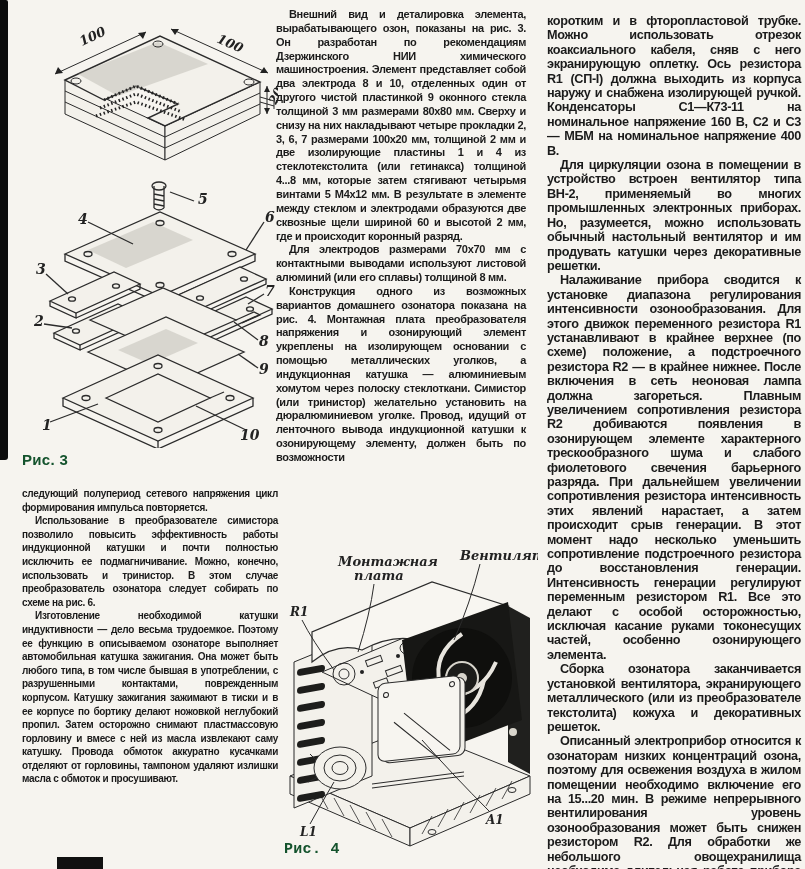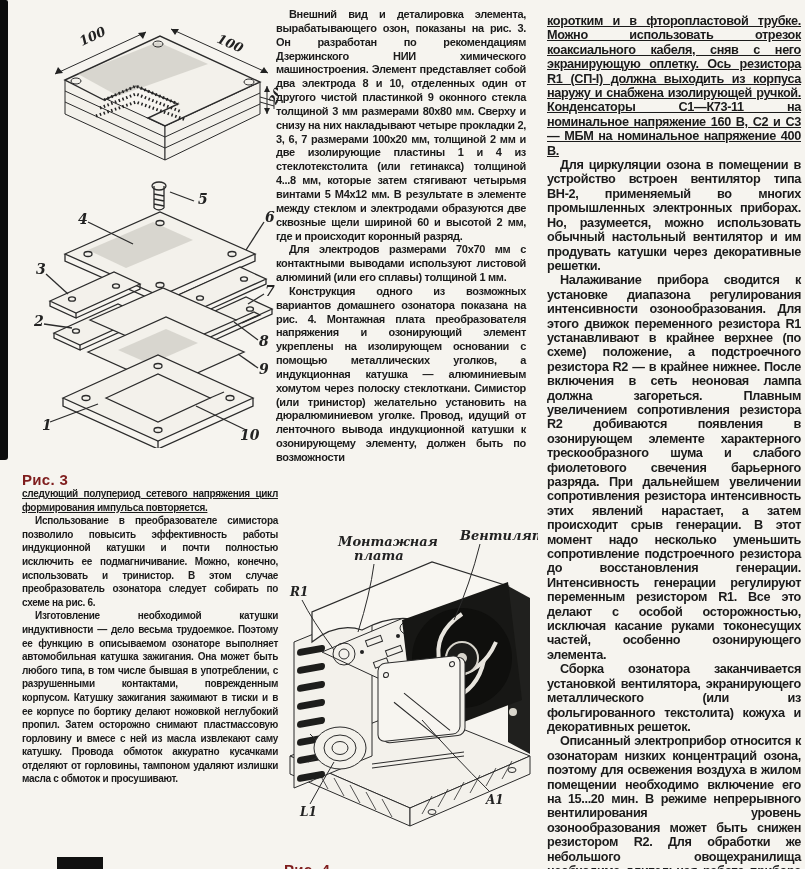--- a/index.html
+++ b/index.html
@@ -5,31 +5,31 @@
   html,body{margin:0;padding:0;}
   body{width:805px;height:869px;overflow:hidden;background:#e9e7e2;}
   #page{position:relative;width:805px;height:869px;background:#f6f4ef;
         font-family:"Liberation Sans",sans-serif;color:#1c1c1c;}
   
   .edge-strip{position:absolute;left:0;top:0;width:8px;height:460px;background:#0c0c0c;border-radius:0 2px 3px 0;}
   .bottom-blob{position:absolute;left:57px;top:857px;width:46px;height:12px;background:#101010;}
   
   .col{position:absolute;text-align:justify;font-weight:700;color:#1b1b1b;}
   .col p{margin:0;text-indent:13px;}
-  .col p.noindent{text-indent:0;text-decoration:underline;}
+  .col p.noindent{text-indent:0;}
   .col-left{left:22px;top:487px;width:256px;font-size:10px;line-height:13.6px;letter-spacing:-0.3px;}
   .col-mid{left:276px;top:8px;width:250px;font-size:11px;line-height:13.85px;letter-spacing:-0.32px;}
   .col-right{left:547px;top:14px;width:254px;font-size:12.7px;line-height:14.4px;letter-spacing:-0.35px;}
   
   .fig{position:absolute;}
   .fig3{left:8px;top:2px;width:270px;height:446px;}
-  .fig4{left:282px;top:524px;width:256px;height:306px;text-align:right;}
-  .fig-caption{position:absolute;font-weight:700;font-size:15px;letter-spacing:0.3px;color:#7f1d1d;margin-top:20px;}
+  .fig4{left:282px;top:544px;width:256px;height:306px;text-align:right;}
+  .fig-caption{position:absolute;font-weight:700;font-size:15px;letter-spacing:0.3px;color:#14532d;}
   .cap3{left:22px;top:451px;}
-  .cap4{left:284px;top:841px;}
+  .cap4{left:284px;top:841px;font-family:Liberation Mono, monospace;}
   svg text.flabel{font-family:"DejaVu Serif",serif;font-style:italic;font-weight:bold;fill:#222;}
   svg .ln{stroke:#2b2b2b;fill:none;}
   svg .face{fill:#f3f1eb;stroke:#2b2b2b;}
   svg .shade{fill:#b9b6ae;opacity:0.45;}
 </style>
 </head>
 <body>
 
 <div id="page">
 
@@ -173,21 +173,21 @@
   <div class="fig-caption cap3">Рис. 3</div>
 
   <div class="col col-left">
     <p class="noindent">следующий полупериод сетевого напряжения цикл формирования импульса повторяется.</p>
     <p>Использование в преобразователе симистора позволило повысить эффективность работы индукционной катушки и почти полностью исключить ее подмагничивание. Можно, конечно, использовать и тринистор. В этом случае преобразователь озонатора следует собирать по схеме на рис. 6.</p>
     <p>Изготовление необходимой катушки индуктивности — дело весьма трудоемкое. Поэтому ее функцию в описываемом озонаторе выполняет автомобильная катушка зажигания. Она может быть любого типа, в том числе бывшая в употреблении, с разрушенными контактами, поврежденным корпусом. Катушку зажигания зажимают в тиски и в ее корпусе по бортику делают ножовкой неглубокий пропил. Затем осторожно снимают пластмассовую горловину и вмесе с ней из масла извлекают саму катушку. Провода обмоток аккуратно кусачками отделяют от горловины, тампоном удаляют излишки масла с обмоток и просушивают.</p>
   </div>
 
   <div class="col col-mid">
     <p>Внешний вид и деталировка элемента, вырабатывающего озон, показаны на рис. 3. Он разработан по рекомендациям Дзержинского НИИ химического машиностроения. Элемент представляет собой два электрода 8 и 10, отделенных один от другого чистой пластинкой 9 оконного стекла толщиной 3 мм размерами 80х80 мм. Сверху и снизу на них накладывают четыре прокладки 2, 3, 6, 7 размерами 100х20 мм, толщиной 2 мм и две изолирующие пластины 1 и 4 из стеклотекстолита (или гетинакса) толщиной 4...8 мм, которые затем стягивают четырьмя винтами 5 М4х12 мм. В результате в элементе между стеклом и электродами образуются две сквозные щели шириной 60 и высотой 2 мм, где и происходит коронный разряд.</p>
-    <p>Для электродов размерами 70х70 мм с контактными выводами используют листовой алюминий (или его сплавы) толщиной 1 мм.</p>
+    <p>Для электродов размерами 70х70 мм с контактными выводами используют листовой алюминий (или его сплавы) толщиной 8 мм.</p>
     <p>Конструкция одного из возможных вариантов домашнего озонатора показана на рис. 4. Монтажная плата преобразователя напряжения и озонирующий элемент укреплены на изолирующем основании с помощью металлических уголков, а индукционная катушка — алюминиевым хомутом через полоску стеклоткани. Симистор (или тринистор) желательно установить на дюралюминиевом уголке. Провод, идущий от ленточного вывода индукционной катушки к озонирующему элементу, должен быть по возможности</p>
   </div>
 
   <div class="fig fig4">
     <svg width="256" height="306" viewBox="0 0 256 306">
 
       <g>
         <polygon class="face" points="8,232 128,284 248,232 128,184"></polygon>
         <polygon class="face" points="8,232 128,284 128,302 8,250"></polygon>
         <polygon class="face" points="128,284 248,232 248,250 128,302"></polygon>
@@ -276,17 +276,17 @@
         </g>
       </g>
     </svg>
   </div>
   <div class="fig-caption cap4">Рис. 4</div>
 
   <div class="col col-right">
     <p class="noindent">коротким и в фторопластовой трубке. Можно использовать отрезок коаксиального кабеля, сняв с него экранирующую оплетку. Ось резистора R1 (СП-I) должна выходить из корпуса наружу и снабжена изолирующей ручкой. Конденсаторы С1—К73-11 на номинальное напряжение 160 В, С2 и С3 — МБМ на номинальное напряжение 400 В.</p>
     <p>Для циркуляции озона в помещении в устройство встроен вентилятор типа ВН-2, применяемый во многих промышленных электронных приборах. Но, разумеется, можно использовать обычный настольный вентилятор и им продувать катушки через декоративные решетки.</p>
     <p>Налаживание прибора сводится к установке диапазона регулирования интенсивности озонообразования. Для этого движок переменного резистора R1 устанавливают в крайнее верхнее (по схеме) положение, а подстроечного резистора R2 — в крайнее нижнее. После включения в сеть неоновая лампа должна загореться. Плавным увеличением сопротивления резистора R2 добиваются появления в озонирующем элементе характерного трескообразного шума и слабого фиолетового свечения барьерного разряда. При дальнейшем увеличении сопротивления резистора интенсивность этих явлений нарастает, а затем происходит срыв генерации. В этот момент надо несколько уменьшить сопротивление подстроечного резистора до восстановления генерации. Интенсивность генерации регулируют переменным резистором R1. Все это делают с особой осторожностью, исключая касание руками токонесущих частей, особенно озонирующего элемента.</p>
-    <p>Сборка озонатора заканчивается установкой вентилятора, экранирующего металлического (или из фольгированного текстолита) кожуха и декоративных решеток.</p>
+    <p>Сборка озонатора заканчивается установкой вентилятора, экранирующего металлического (или из преобразователе текстолита) кожуха и декоративных решеток.</p>
     <p>Описанный электроприбор относится к озонаторам низких концентраций озона, поэтому для освежения воздуха в жилом помещении необходимо включение его на 15...20 мин. В режиме непрерывного вентилирования уровень озонообразования может быть снижен резистором R2. Для обработки же небольшого овощехранилища необходима длительная работа прибора (несколько часов) на максимальном уровне озонообразования.</p>
   </div>
 
 </div>
 
 </body></html>

